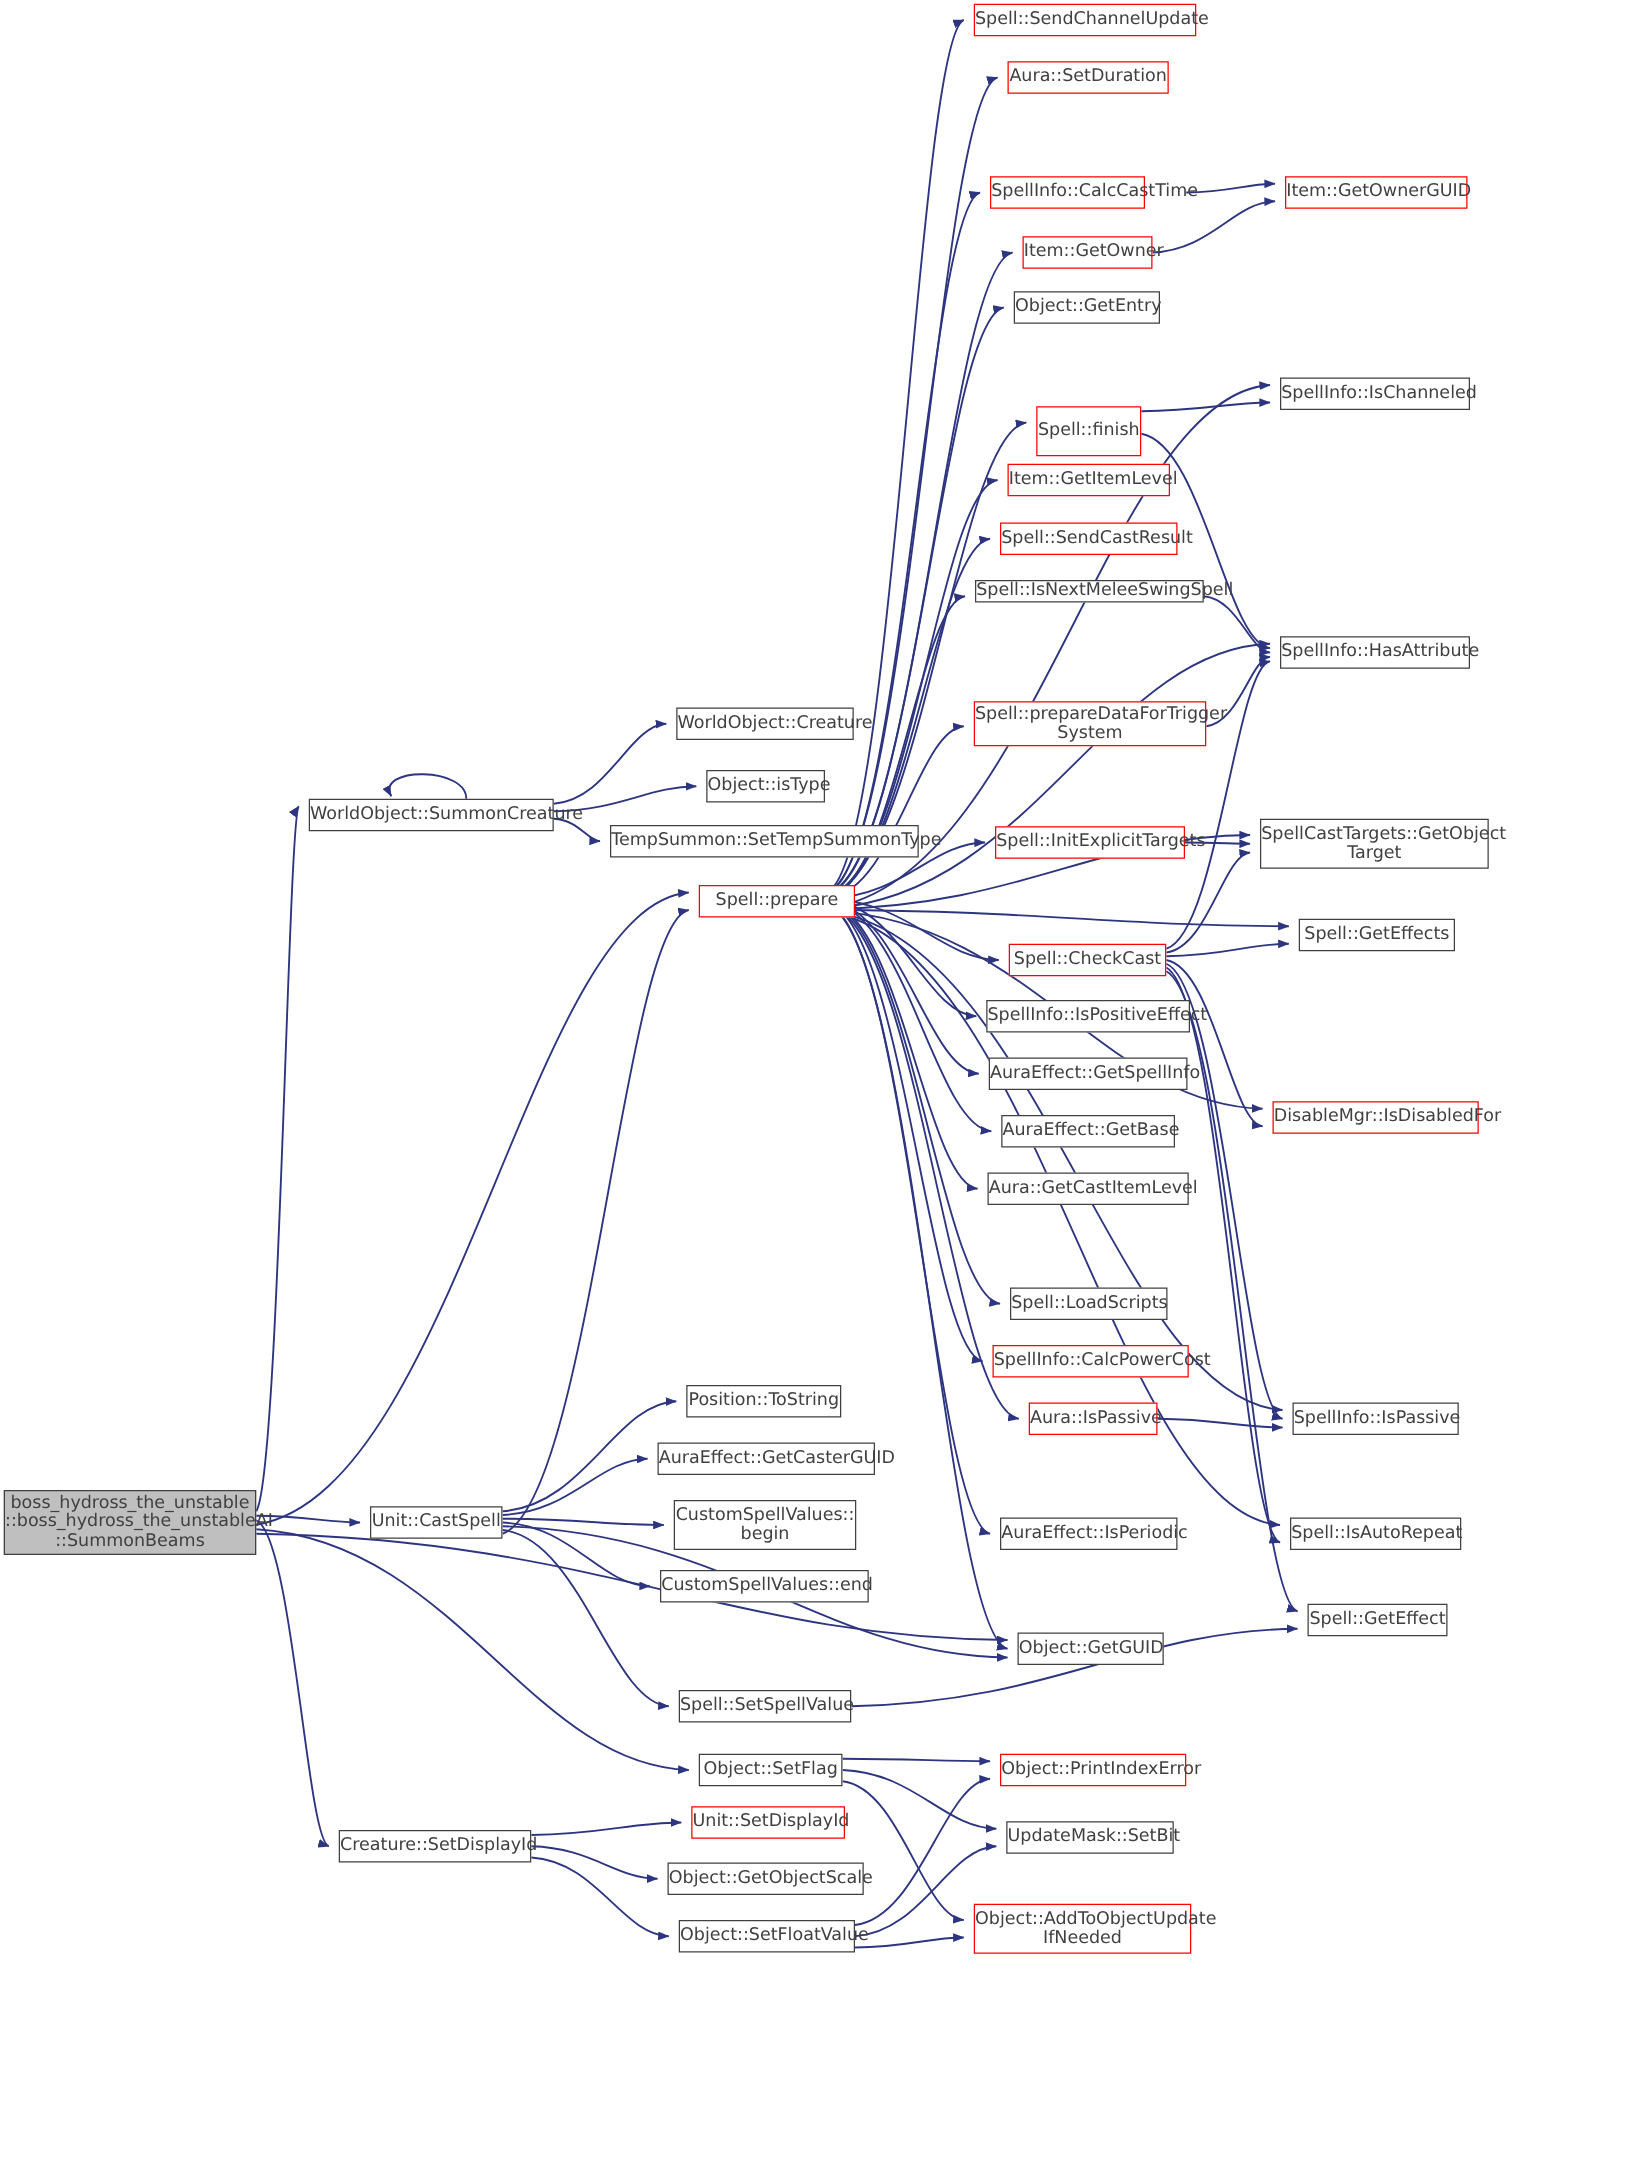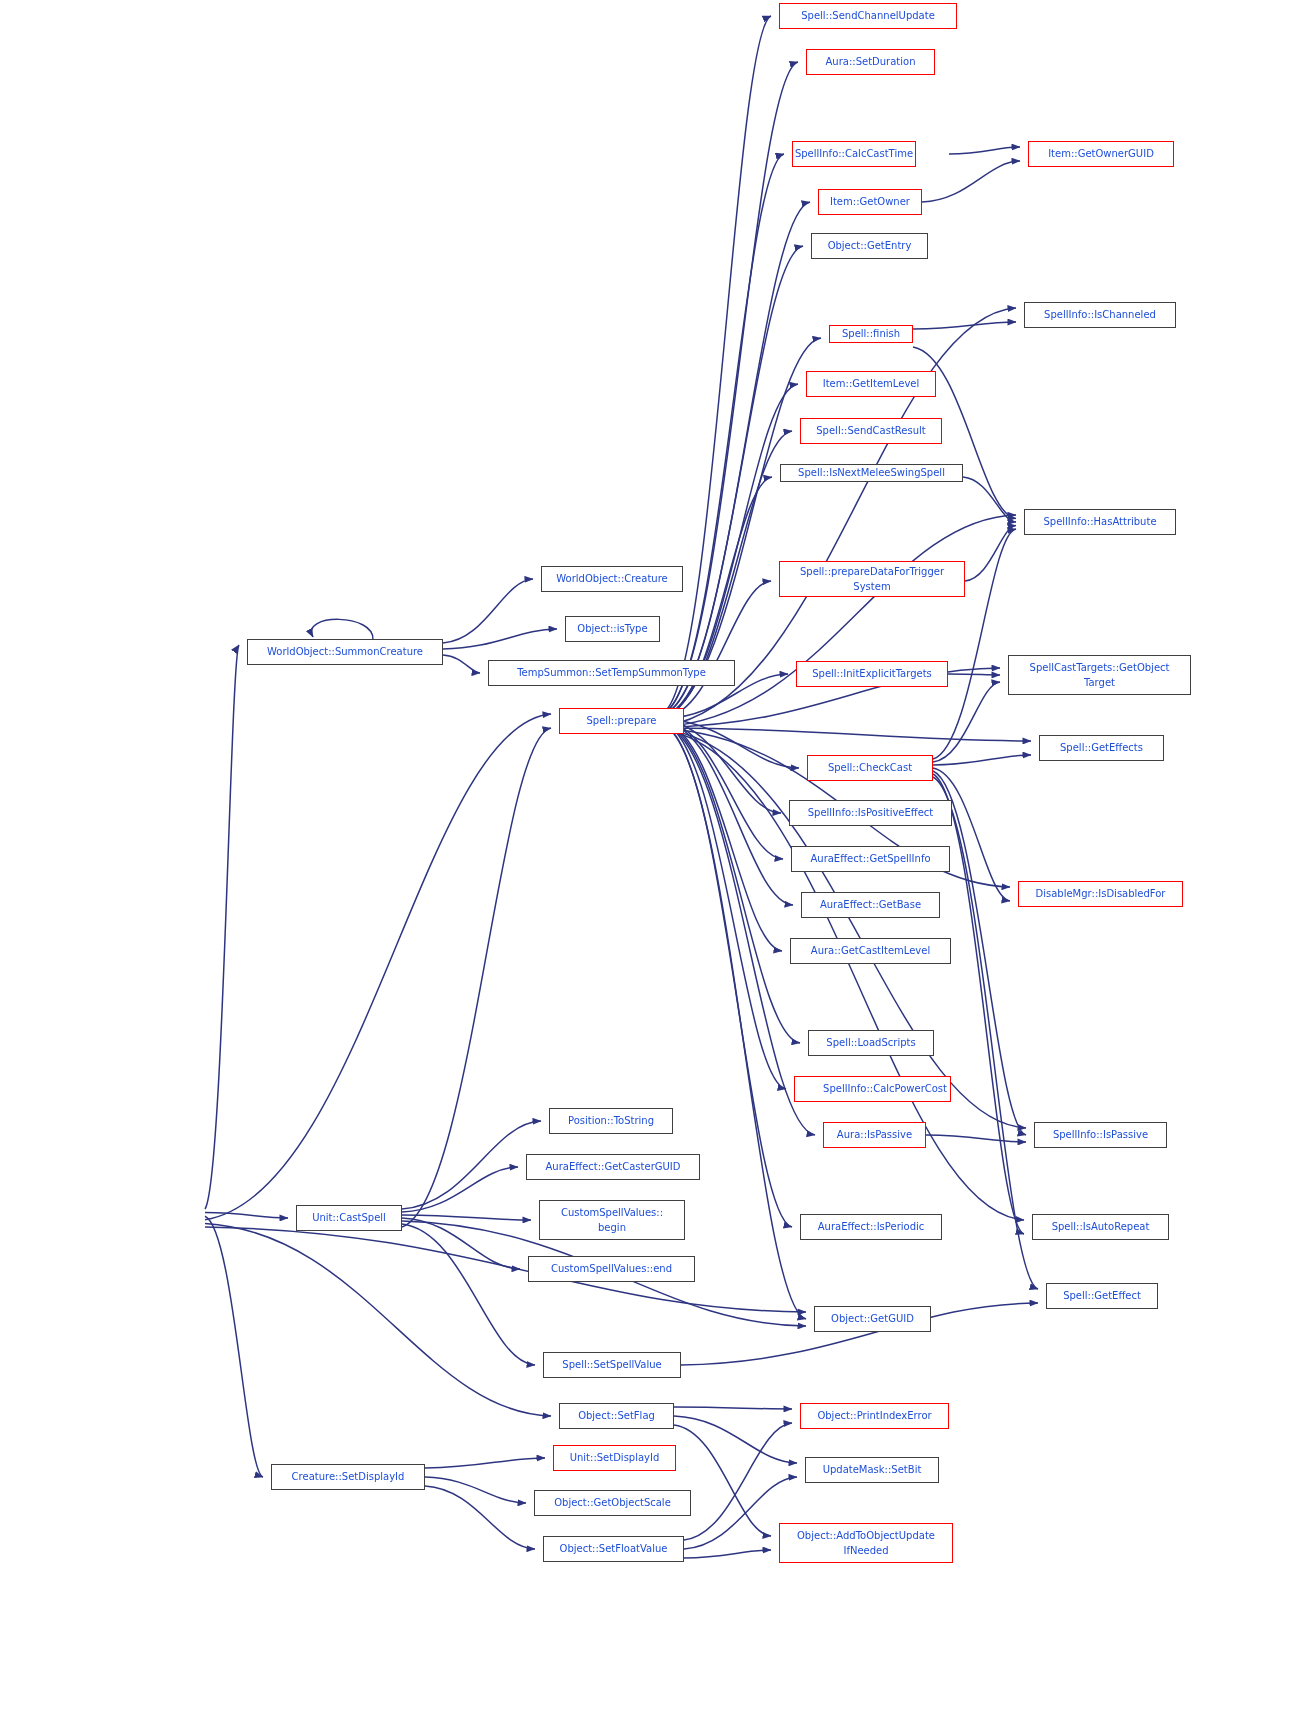--- a/index.html
+++ b/index.html
@@ -15,23 +15,23 @@
   #edges{position:absolute;left:0;top:0;width:1315px;height:1727px;pointer-events:none;}
   .node{
     position:absolute;
     box-sizing:border-box;
     background:#ffffff;
     border:1px solid #404040;
     display:flex;
     align-items:center;
     justify-content:center;
     text-align:center;
-    font-size:10px;
+    font-size:14px;
     line-height:15.5px;
-    color:#1d4ed8;
+    color:#404040;
     white-space:pre-line;
     letter-spacing:0px;
     cursor:pointer;
   }
   .node.red{border:1px solid #ff0000;}
   .node.root{
     background:#bfbfbf;
     border:1px solid #404040;
     cursor:default;
   }
@@ -113,33 +113,36 @@
         <path marker-end="url(#arrow)" d="M 674 1416 C 732.5 1418.35, 754.6 1462.06, 797 1463"></path>
         <path marker-end="url(#arrow)" d="M 674 1425 C 720.8 1430.55, 738.48 1533.78, 771 1536"></path>
         <path marker-end="url(#arrow)" d="M 425 1468 C 482.15 1467.5, 503.74 1458.2, 545 1458"></path>
         <path marker-end="url(#arrow)" d="M 425 1477 C 473.6 1478.3, 491.96 1502.48, 526 1503"></path>
         <path marker-end="url(#arrow)" d="M 425 1486 C 477.65 1489.15, 497.54 1547.74, 535 1549"></path>
         <path marker-end="url(#arrow)" d="M 684 1540 C 735.75 1534.15, 755.3 1425.34, 792 1423"></path>
         <path marker-end="url(#arrow)" d="M 684 1549 C 738 1545.4, 758.4 1478.44, 797 1477"></path>
         <path marker-end="url(#arrow)" d="M 684 1558 C 726.3 1557.6, 742.28 1550.16, 771 1550"></path>
       </g>
   </svg>
+<div class="node root" style="left: 3px; top: 1192px; width: 202px; height: 52px;"><span>boss_hydross_the_unstable
+::boss_hydross_the_unstableAI
+::SummonBeams</span></div>
     <div class="node" style="left: 247px; top: 639px; width: 196px; height: 26px;"><span>WorldObject::SummonCreature</span></div>
     <div class="node" style="left: 541px; top: 566px; width: 142px; height: 26px;"><span>WorldObject::Creature</span></div>
     <div class="node" style="left: 565px; top: 616px; width: 95px; height: 26px;"><span>Object::isType</span></div>
     <div class="node" style="left: 488px; top: 660px; width: 247px; height: 26px;"><span>TempSummon::SetTempSummonType</span></div>
     <div class="node red" style="left: 559px; top: 708px; width: 125px; height: 26px;"><span>Spell::prepare</span></div>
     <div class="node" style="left: 296px; top: 1205px; width: 106px; height: 26px;"><span>Unit::CastSpell</span></div>
     <div class="node" style="left: 271px; top: 1464px; width: 154px; height: 26px;"><span>Creature::SetDisplayId</span></div>
     <div class="node red" style="left: 779px; top: 3px; width: 178px; height: 26px;"><span>Spell::SendChannelUpdate</span></div>
     <div class="node red" style="left: 806px; top: 49px; width: 129px; height: 26px;"><span>Aura::SetDuration</span></div>
     <div class="node red" style="left: 792px; top: 141px; width: 124px; height: 26px;"><span>SpellInfo::CalcCastTime</span></div>
     <div class="node red" style="left: 818px; top: 189px; width: 104px; height: 26px;"><span>Item::GetOwner</span></div>
     <div class="node" style="left: 811px; top: 233px; width: 117px; height: 26px;"><span>Object::GetEntry</span></div>
-    <div class="node red" style="left: 829px; top: 325px; width: 84px; height: 18px;"><span>Spell::finish</span></div>
+    <div class="node red" style="left: 829px; top: 325px; width: 84px; height: 40px;"><span>Spell::finish</span></div>
     <div class="node red" style="left: 806px; top: 371px; width: 130px; height: 26px;"><span>Item::GetItemLevel</span></div>
     <div class="node red" style="left: 800px; top: 418px; width: 142px; height: 26px;"><span>Spell::SendCastResult</span></div>
     <div class="node" style="left: 780px; top: 464px; width: 183px; height: 18px;"><span>Spell::IsNextMeleeSwingSpell</span></div>
     <div class="node red" style="left: 779px; top: 561px; width: 186px; height: 36px;"><span>Spell::prepareDataForTrigger
 System</span></div>
     <div class="node red" style="left: 796px; top: 661px; width: 152px; height: 26px;"><span>Spell::InitExplicitTargets</span></div>
     <div class="node red" style="left: 807px; top: 755px; width: 126px; height: 26px;"><span>Spell::CheckCast</span></div>
     <div class="node" style="left: 789px; top: 800px; width: 163px; height: 26px;"><span>SpellInfo::IsPositiveEffect</span></div>
     <div class="node" style="left: 791px; top: 846px; width: 159px; height: 26px;"><span>AuraEffect::GetSpellInfo</span></div>
     <div class="node" style="left: 801px; top: 892px; width: 139px; height: 26px;"><span>AuraEffect::GetBase</span></div>

